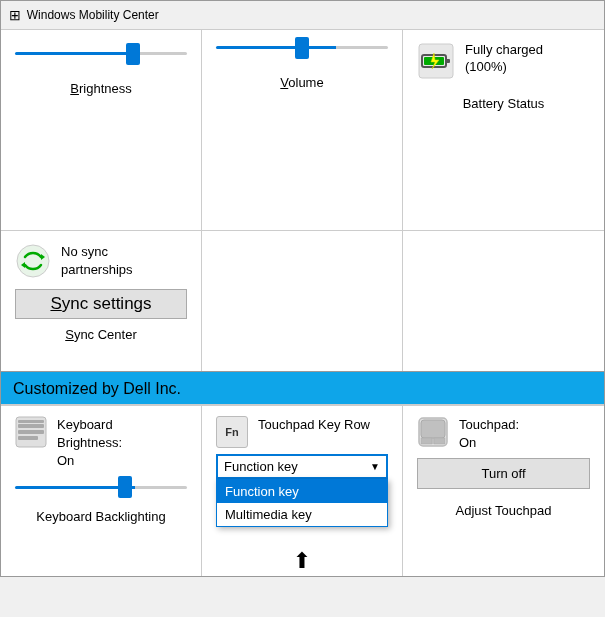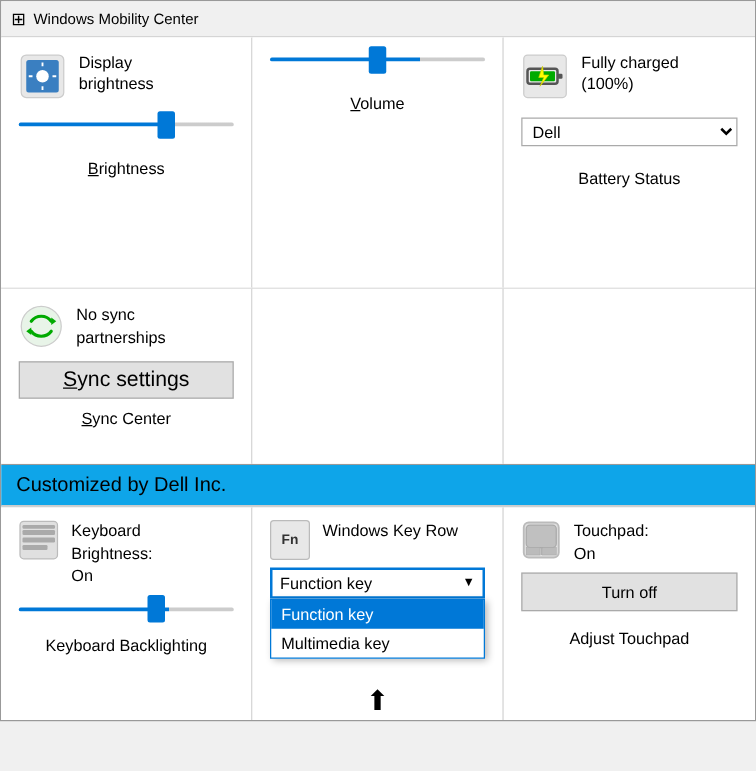--- a/index.html
+++ b/index.html
@@ -257,35 +257,20 @@
   <div class="title-bar">
     <span style="font-size:14px;">⊞</span>
     <span class="title-bar-text">Windows Mobility Center</span>
   </div>
 
   <div class="main-content">
 
     <div class="top-grid">
 
       <div class="panel">
-        <div class="panel-header">
-
-          <div style="width:38px;height:38px;">
-            <svg width="38" height="38" viewBox="0 0 38 38">
-              <rect x="2" y="2" width="34" height="34" rx="4" fill="#e8e8e8" stroke="#ccc" stroke-width="1"></rect>
-              <rect x="6" y="6" width="26" height="26" rx="2" fill="#3a7fc1"></rect>
-              <circle cx="19" cy="19" r="5" fill="#fff"></circle>
-              <line x1="19" y1="8" x2="19" y2="11" stroke="#fff" stroke-width="1.5"></line>
-              <line x1="19" y1="27" x2="19" y2="30" stroke="#fff" stroke-width="1.5"></line>
-              <line x1="8" y1="19" x2="11" y2="19" stroke="#fff" stroke-width="1.5"></line>
-              <line x1="27" y1="19" x2="30" y2="19" stroke="#fff" stroke-width="1.5"></line>
-            </svg>
-          </div>
-          <div class="panel-title">Display<br>brightness</div>
-        </div>
         <input type="range" min="0" max="100" value="70" style="width: 100%; margin: 10px 0px 18px;">
         <div class="panel-foot"><span style="text-decoration:underline">B</span>rightness</div>
       </div>
 
       <div class="panel">
         <input type="range" min="0" max="100" value="50" style="width: 100%; margin: 4px 0px 18px;">
         <div class="panel-foot"><span style="text-decoration:underline">V</span>olume</div>
       </div>
 
       <div class="panel">
@@ -297,23 +282,20 @@
               <rect x="5" y="13" width="24" height="12" rx="2" fill="none" stroke="#555" stroke-width="2"></rect>
               <rect x="29" y="17" width="4" height="4" rx="1" fill="#555"></rect>
 
               <rect x="7" y="15" width="20" height="8" rx="1" fill="#00aa00"></rect>
 
               <path d="M17 11 L14 20 L18 20 L15 27 L22 18 L18 18 Z" fill="#ff0" stroke="#cc0" stroke-width="0.5"></path>
             </svg>
           </div>
           <div class="panel-title">Fully charged<br>(100%)</div>
         </div>
-        <select class="battery-select">
-          <option>Dell</option>
-        </select>
         <div class="panel-foot">Battery Status</div>
       </div>
 
     </div>
 
     <div class="sync-section">
 
       <div class="sync-panel">
         <div class="sync-header">
           <div style="width:36px;height:36px;">
@@ -357,21 +339,21 @@
           </div>
           <div class="dell-panel-title">Keyboard<br>Brightness:<br>On</div>
         </div>
         <input type="range" min="0" max="100" value="65" style="width: 100%; margin: 6px 0px 12px;">
         <div class="panel-foot">Keyboard Backlighting</div>
       </div>
 
       <div class="dell-panel" style="position:relative;">
         <div class="dell-panel-header">
           <div style="width:32px;height:32px; background:#e8e8e8; border:1px solid #bbb; border-radius:3px; display:flex; align-items:center; justify-content:center; font-size:11px; font-weight:bold; color:#333;">Fn</div>
-          <div class="dell-panel-title">Windows Key Row</div>
+          <div class="dell-panel-title">Touchpad Key Row</div>
         </div>
 
         <div class="dropdown-container">
           <div style="display:flex; align-items:center; border:2px solid #0078d7; padding:3px 6px; background:#fff; cursor:pointer;">
             <span style="flex:1; font-size:13px;">Function key</span>
             <span style="font-size:10px;">▼</span>
           </div>
 
           <div class="dropdown-list">
             <div class="dropdown-item selected">Function key</div>

